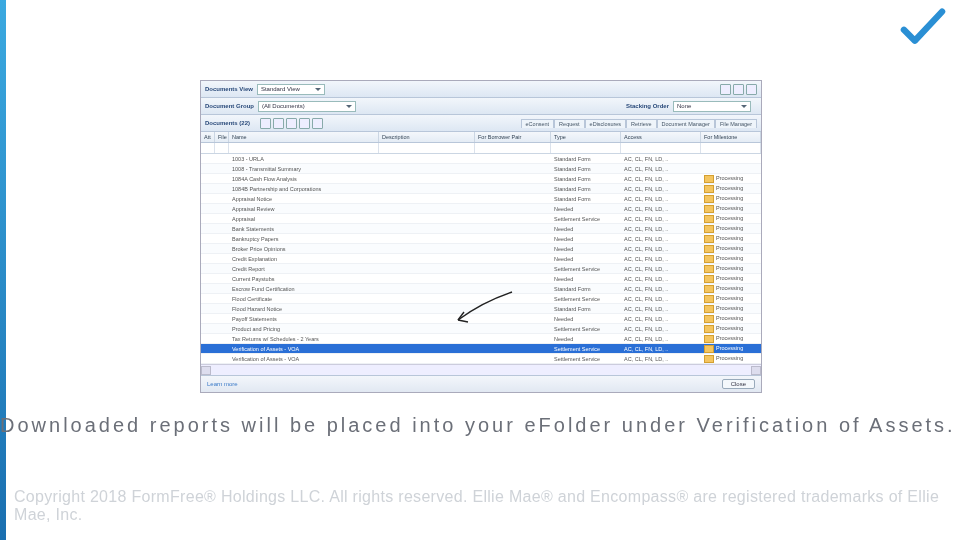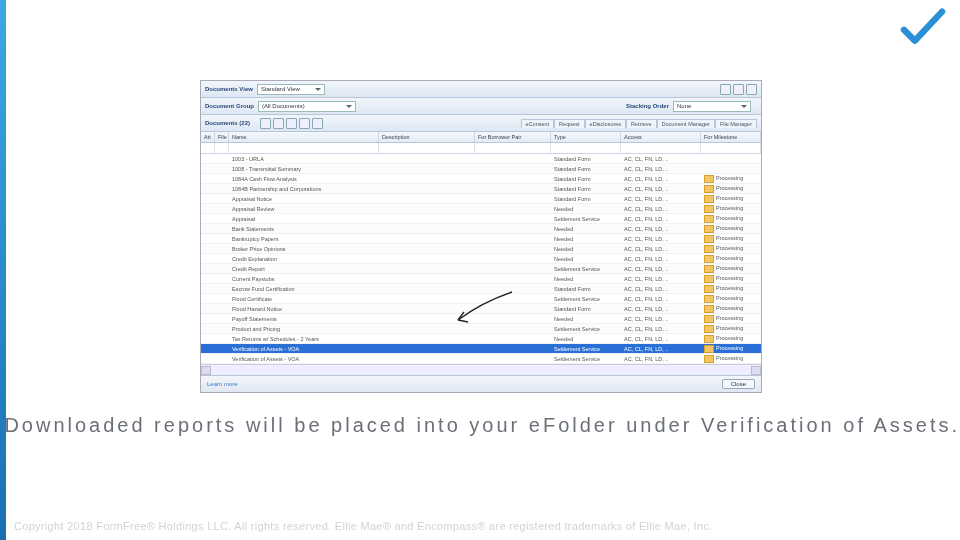--- a/index.html
+++ b/index.html
@@ -26,22 +26,22 @@
   .row.sel{background:#2a6fd6;color:#fff}
   .fld-ic{width:8px;height:6px;background:#f4c560;border:1px solid #d4a030;display:inline-block;margin-right:2px;vertical-align:middle}
   .c1{width:14px}.c2{width:14px}.c3{width:150px}.c4{width:96px}.c5{width:76px}.c6{width:70px}.c7{width:80px}.c8{width:60px}
   .scrollbar{height:10px;background:#eef;border-top:1px solid #ccd;position:relative}
   .scrollbar:before,.scrollbar:after{content:"";position:absolute;top:1px;width:8px;height:7px;background:#dde;border:1px solid #bbc}
   .scrollbar:before{left:0}.scrollbar:after{right:0}
   .footer{display:flex;justify-content:space-between;align-items:center;background:linear-gradient(#f3f6fb,#e1e8f2);border-top:1px solid #b8c6d9;padding:3px 6px}
   .footer .lm{color:#3a7ac8;font-size:6px}
   .footer .cls{border:1px solid #9ab;background:#f4f8fc;padding:1px 8px;font-size:6px;border-radius:2px}
   .arrow{position:absolute;left:452px;top:290px;pointer-events:none}
-  .caption{position:absolute;left:0;width:960px;top:410px;text-align:right;font-family:"Segoe UI",Arial,sans-serif;color:#6b6f78;font-size:20px;letter-spacing:3px;font-weight:300;line-height:1.5}
-  .copyright{position:absolute;left:14px;bottom:8px;color:#cfd3d8;font-size:11px;letter-spacing:.3px}
+  .caption{position:absolute;left:0;width:960px;top:410px;text-align:left;font-family:"Segoe UI",Arial,sans-serif;color:#6b6f78;font-size:20px;letter-spacing:3px;font-weight:300;line-height:1.5}
+  .copyright{position:absolute;left:14px;bottom:16px;color:#cfd3d8;font-size:16px;letter-spacing:.3px}
 </style>
 </head>
 <body>
 
 <div class="side-accent"></div>
 
 <div class="check-logo">
   <svg viewBox="0 0 50 44">
       <path d="M4 24 L16 36 L46 4" fill="none" stroke="#2a8fd4" stroke-width="7" stroke-linecap="round" stroke-linejoin="round"></path>
     </svg>

